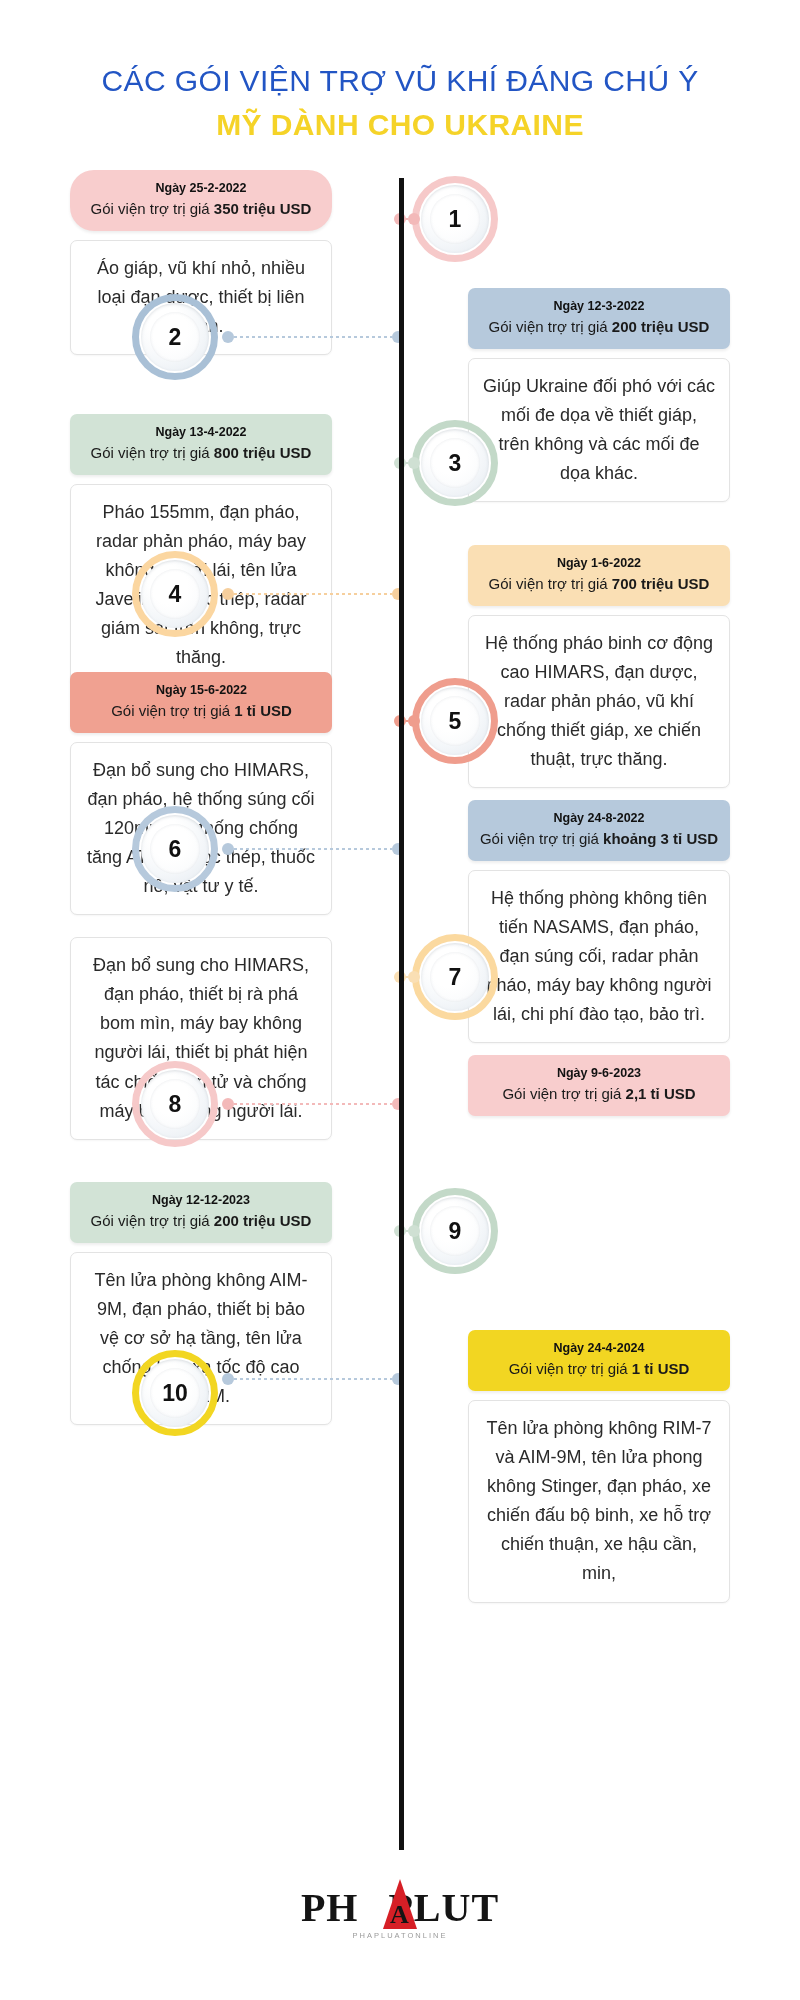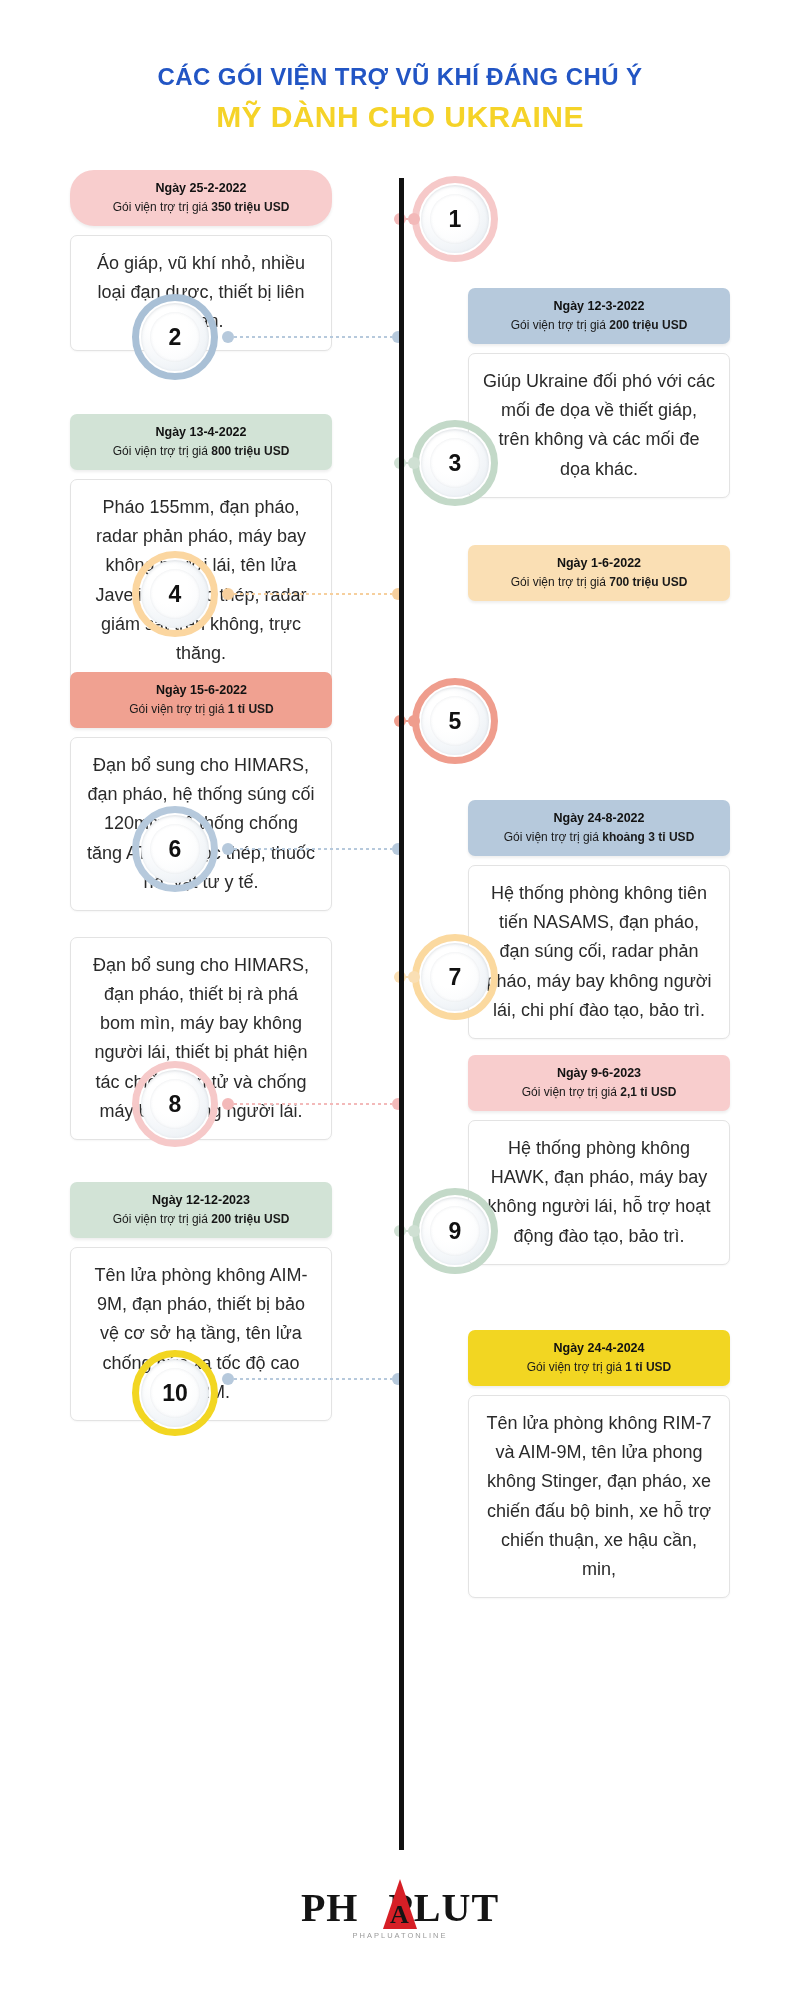--- a/index.html
+++ b/index.html
@@ -18,22 +18,22 @@
 
   
   .title-block {
     position: absolute;
     top: 62px;
     left: 0;
     width: 800px;
     text-align: center;
   }
   .title-line1 {
-    font-size: 24px;
-    font-weight: bold;
+    font-size: 30px;
+    font-weight: normal;
     letter-spacing: 0.4px;
     color: #2255c4;
     line-height: 1.25;
     white-space: nowrap;
   }
   .title-line2 {
     font-size: 30px;
     font-weight: bold;
     letter-spacing: 0.4px;
     color: #f5d328;
@@ -74,21 +74,21 @@
     text-align: center;
     box-shadow: 0 2px 3px rgba(0,0,0,0.07);
   }
   .head-date {
     font-size: 12.5px;
     font-weight: bold;
     color: #111111;
     line-height: 1.45;
   }
   .head-amount {
-    font-size: 12px;
+    font-size: 15px;
     color: #1a1a1a;
     line-height: 1.5;
     margin-top: 1px;
   }
   .head-amount b { font-weight: bold; }
 
   .card-body {
     margin-top: 9px;
     border-radius: 7px;
     border: 1px solid #e3e3e3;
@@ -279,20 +279,21 @@
           <span class="dash"></span>
           <span class="dot" style="background: rgb(207, 224, 211);"></span>
         </div>
       </div>
       <div class="row" style="top: 545px;">
         <div class="card right">
           <div class="card-head" style="background: rgb(250, 223, 180);">
             <div class="head-date">Ngày 1-6-2022</div>
             <div class="head-amount"><span>Gói viện trợ trị giá </span><b>700 triệu USD</b></div>
           </div>
+          <div class="card-body">Hệ thống pháo binh cơ động cao HIMARS, đạn dược, radar phản pháo, vũ khí chống thiết giáp, xe chiến thuật, trực thăng.</div>
         </div>
         <div class="badge left" style="top: 6px;">
           <div class="ring" style="border-color: rgb(251, 214, 160);"></div>
           <div class="disc"></div>
           <div class="disc2"></div>
           <div class="num">4</div>
         </div>
         <div class="conn" style="top: 43px; color: rgb(246, 207, 157); left: 222px; width: 182px;">
           <span class="dot" style="background: rgb(246, 207, 157);"></span>
           <span class="dash"></span>
@@ -354,21 +355,20 @@
           <span class="dash"></span>
           <span class="dot" style="background: rgb(250, 223, 180);"></span>
         </div>
       </div>
       <div class="row" style="top: 1055px;">
         <div class="card right">
           <div class="card-head" style="background: rgb(248, 205, 205);">
             <div class="head-date">Ngày 9-6-2023</div>
             <div class="head-amount"><span>Gói viện trợ trị giá </span><b>2,1 tỉ USD</b></div>
           </div>
-          <div class="card-body">Hệ thống phòng không HAWK, đạn pháo, máy bay không người lái, hỗ trợ hoạt động đào tạo, bảo trì.</div>
         </div>
         <div class="badge left" style="top: 6px;">
           <div class="ring" style="border-color: rgb(246, 201, 201);"></div>
           <div class="disc"></div>
           <div class="disc2"></div>
           <div class="num">8</div>
         </div>
         <div class="conn" style="top: 43px; color: rgb(243, 185, 185); left: 222px; width: 182px;">
           <span class="dot" style="background: rgb(243, 185, 185);"></span>
           <span class="dash"></span>

